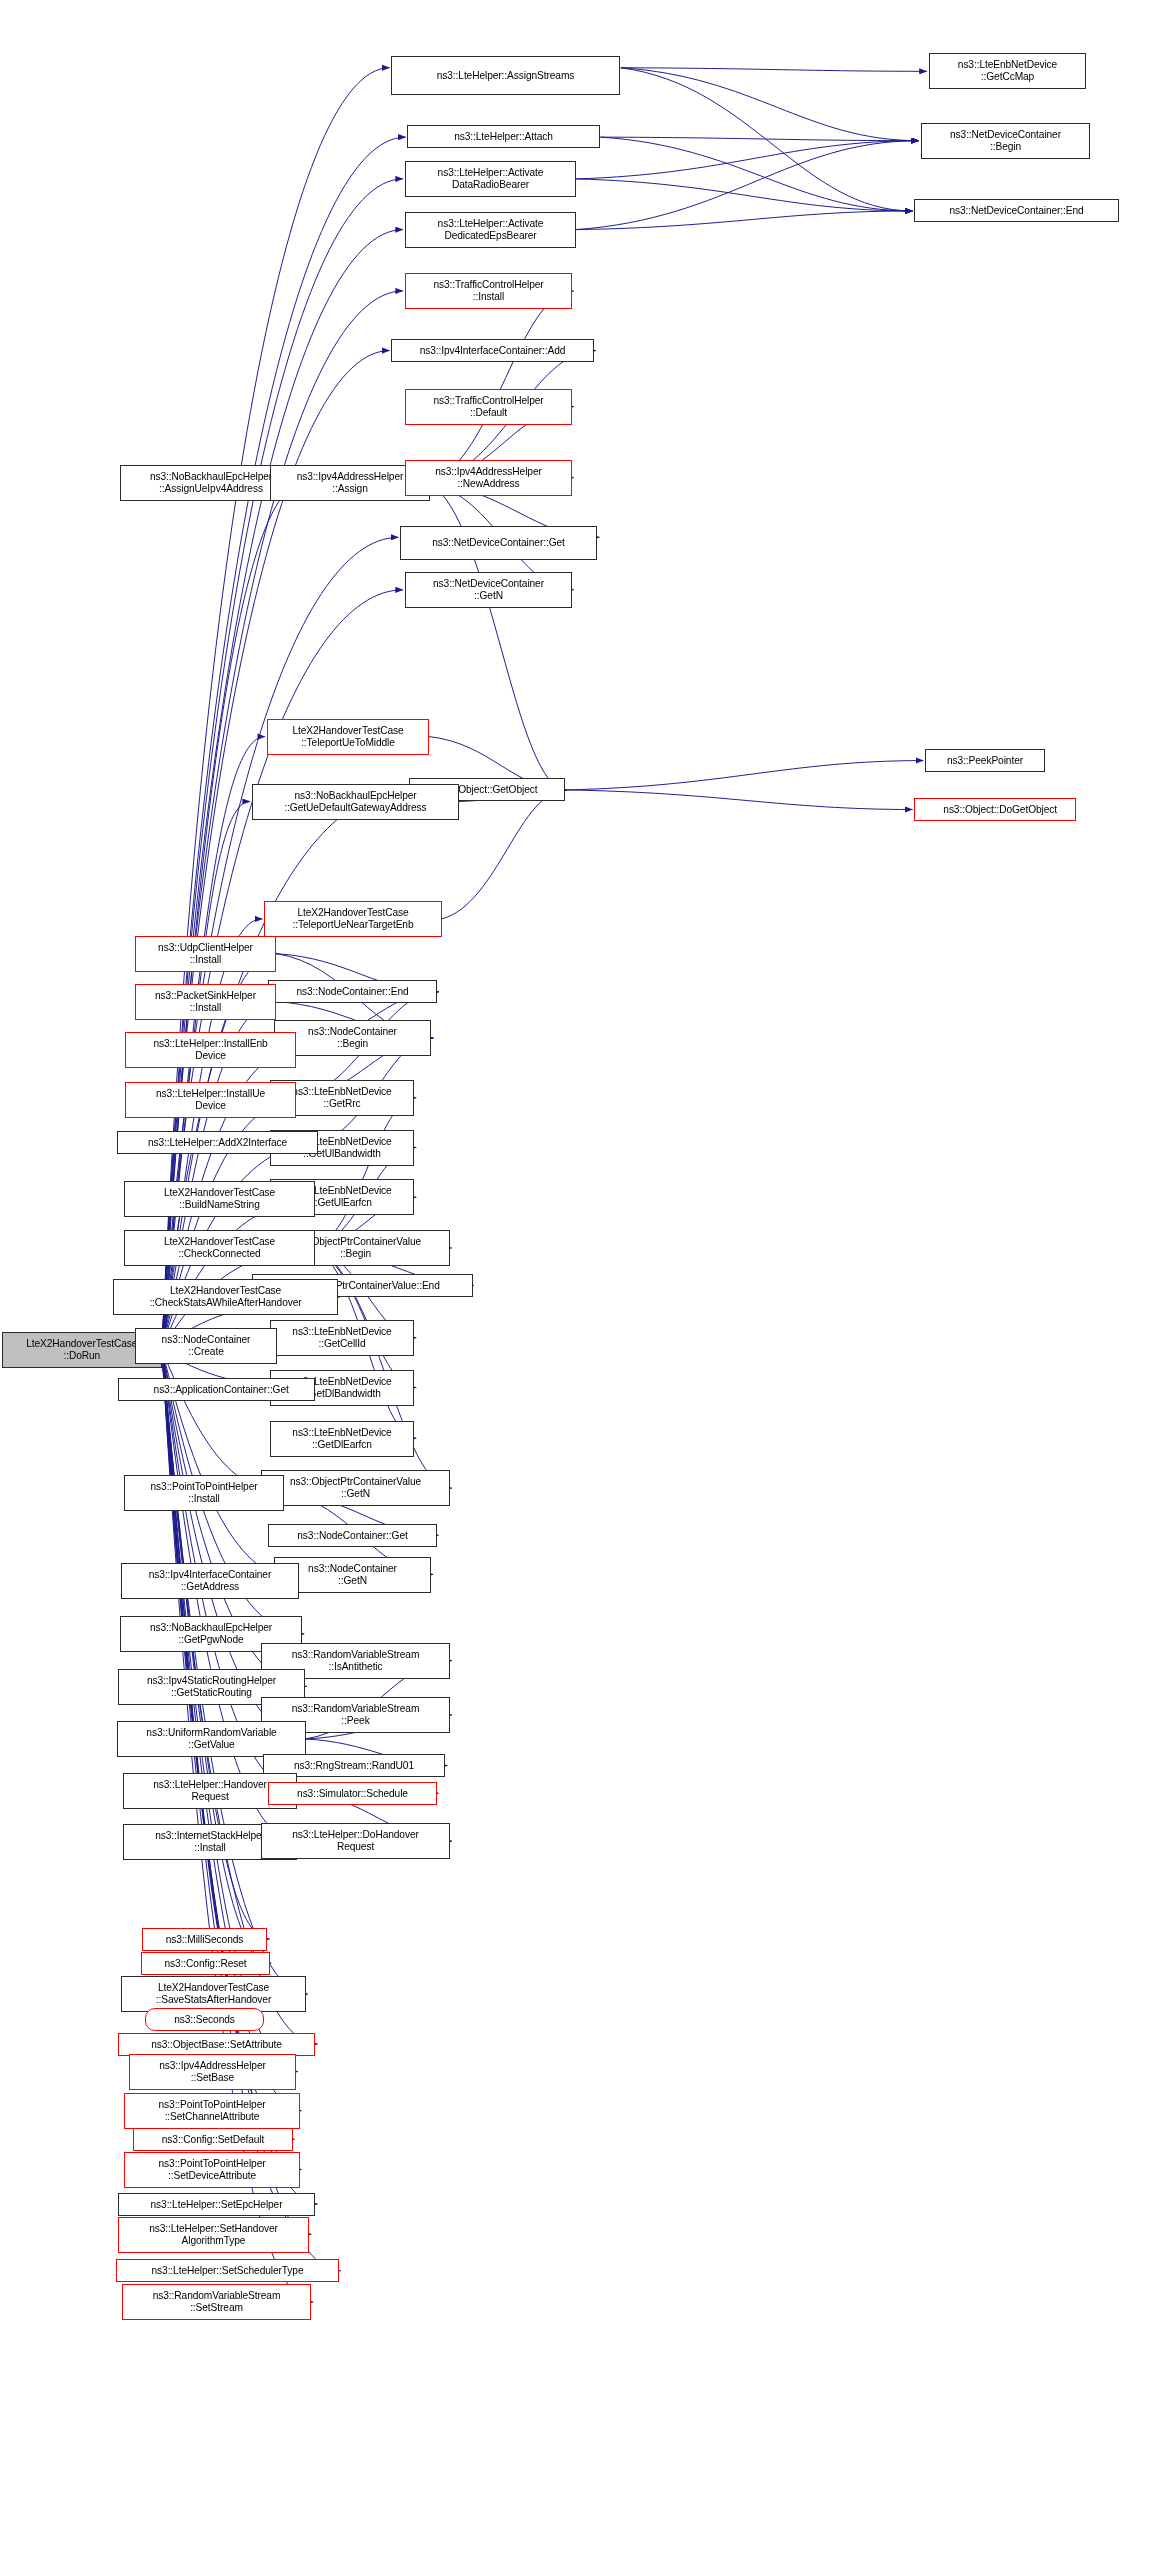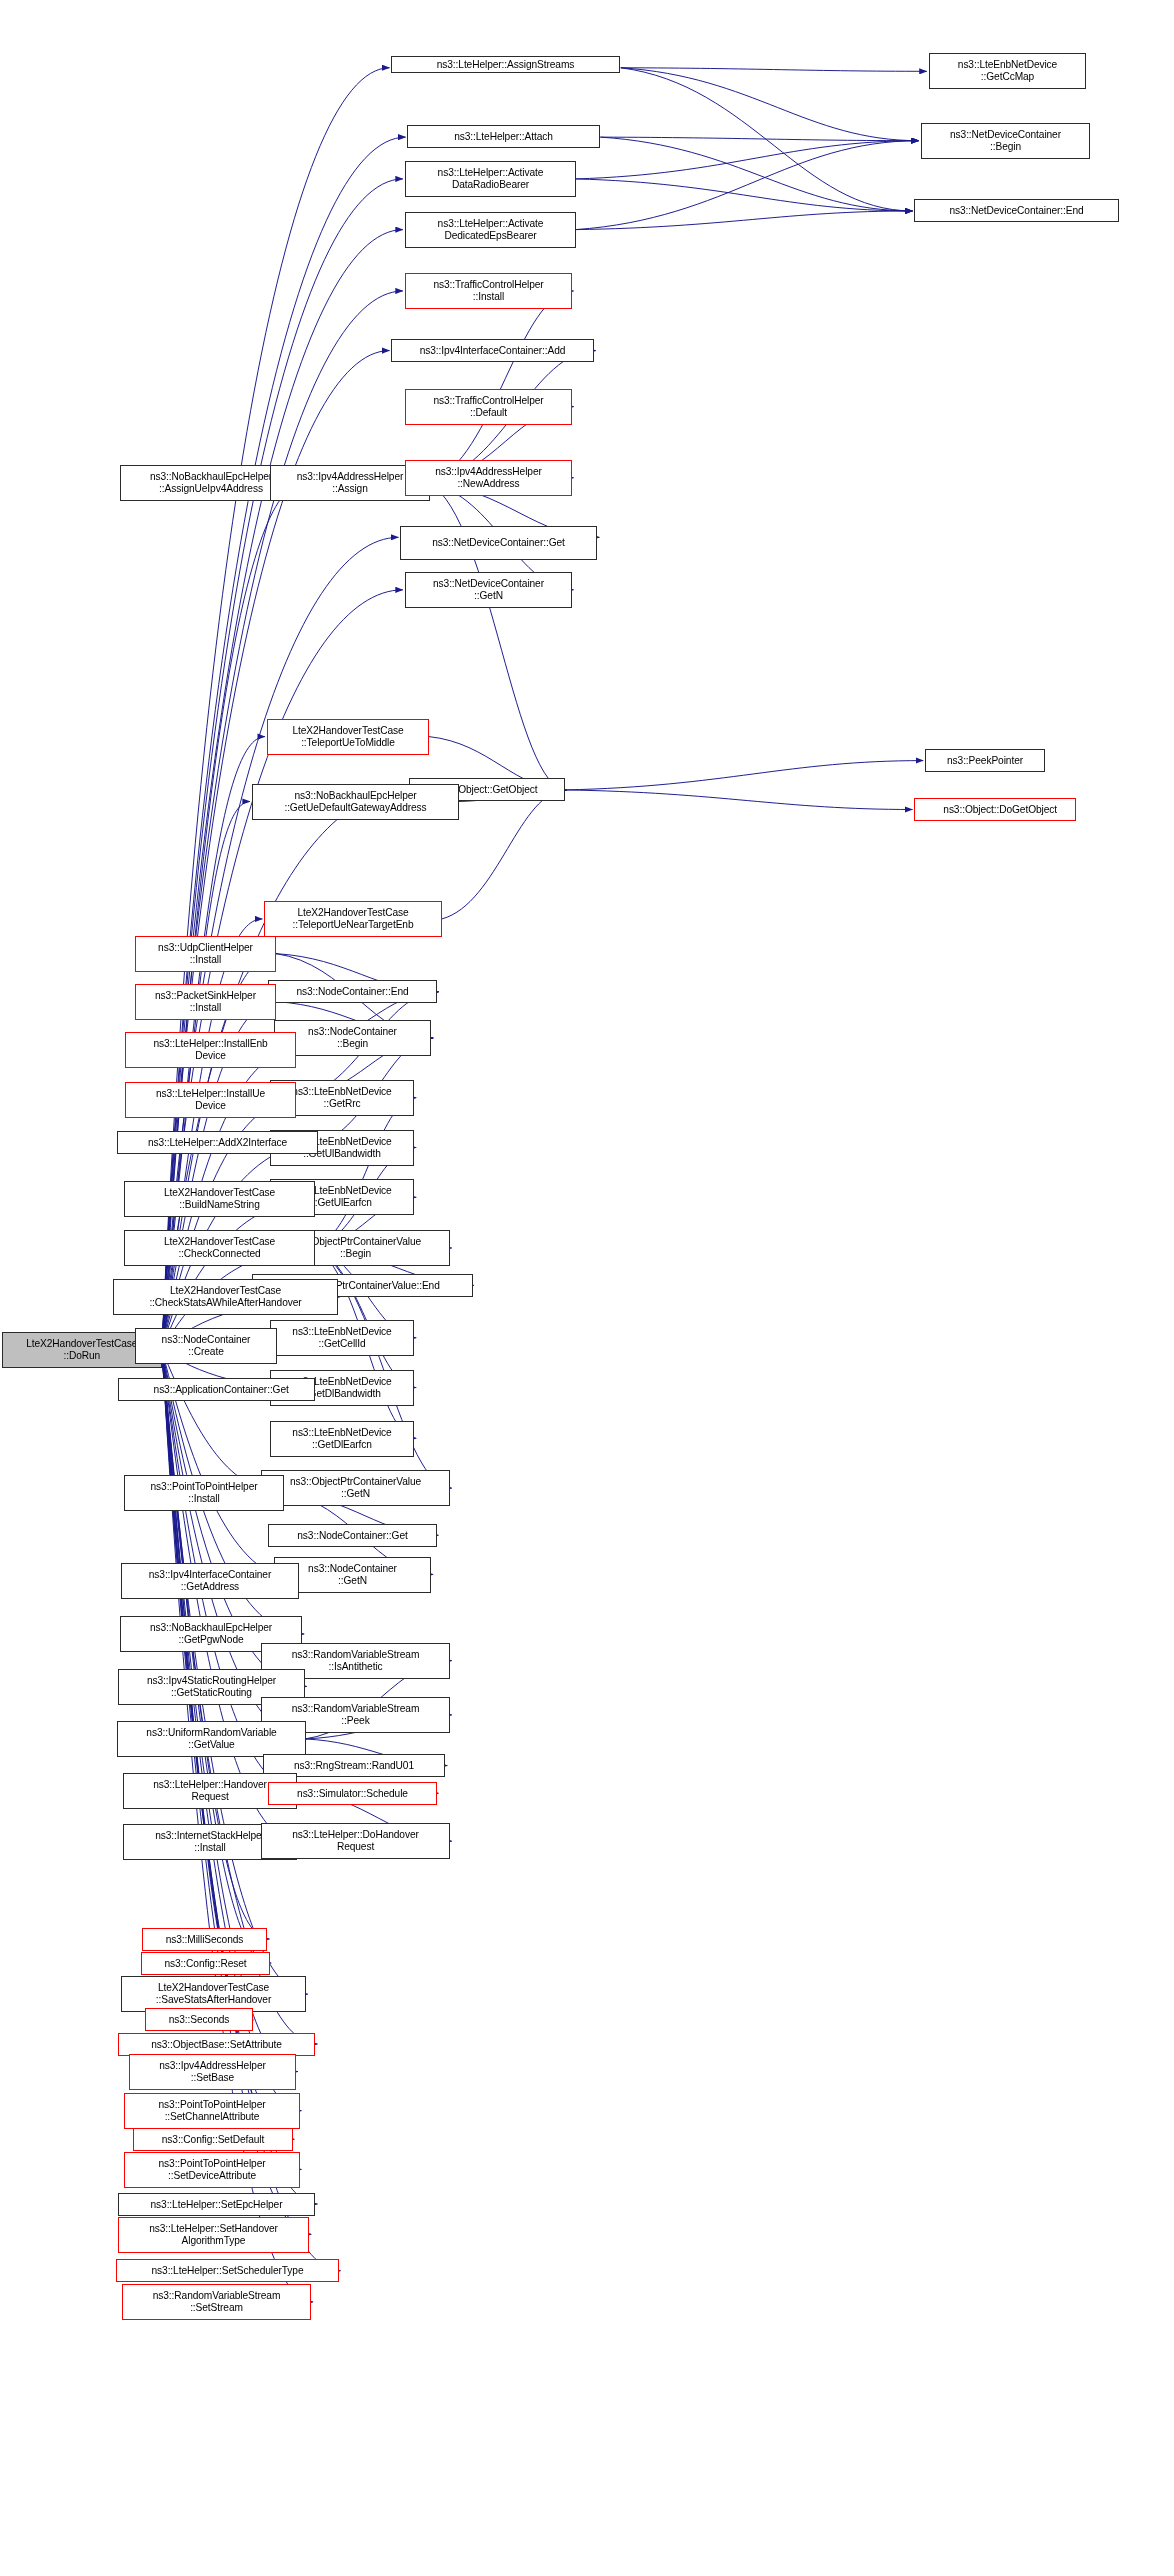--- a/index.html
+++ b/index.html
@@ -125,21 +125,21 @@
         <path d="M 343 1955 C 417.25 1944.44, 445.3 1867, 508 1867" fill="none" stroke="#1a1a8c" stroke-width="1.1" marker-end="url(#arrow)"></path>
         <path d="M 343 1955 C 417.25 1951.76, 445.3 1928, 508 1928" fill="none" stroke="#1a1a8c" stroke-width="1.1" marker-end="url(#arrow)"></path>
         <path d="M 343 1955 C 415 1958.6, 442.2 1985, 503 1985" fill="none" stroke="#1a1a8c" stroke-width="1.1" marker-end="url(#arrow)"></path>
         <path d="M 334 2013 C 405.55 2013.36, 432.58 2016, 493 2016" fill="none" stroke="#1a1a8c" stroke-width="1.1" marker-end="url(#arrow)"></path>
         <path d="M 334 2013 C 412.3 2019.84, 441.88 2070, 508 2070" fill="none" stroke="#1a1a8c" stroke-width="1.1" marker-end="url(#arrow)"></path>
       </g>
   </svg>
   <div id="node-layer">
       <div class="node root" style="left: 1.8px; top: 1332px; width: 160px; height: 36px;"><span>LteX2HandoverTestCase
 ::DoRun</span></div>
-      <div class="node" style="left: 391px; top: 56px; width: 229px; height: 17px;"><span>ns3::LteHelper::AssignStreams</span></div>
+      <div class="node" style="left: 391px; top: 56px; width: 229px; height: 39px;"><span>ns3::LteHelper::AssignStreams</span></div>
       <div class="node" style="left: 929px; top: 53px; width: 157px; height: 36px;"><span>ns3::LteEnbNetDevice
 ::GetCcMap</span></div>
       <div class="node" style="left: 407px; top: 125px; width: 193px; height: 23px;"><span>ns3::LteHelper::Attach</span></div>
       <div class="node" style="left: 921px; top: 123px; width: 169px; height: 36px;"><span>ns3::NetDeviceContainer
 ::Begin</span></div>
       <div class="node" style="left: 405px; top: 161px; width: 171px; height: 36px;"><span>ns3::LteHelper::Activate
 DataRadioBearer</span></div>
       <div class="node" style="left: 914px; top: 199px; width: 205px; height: 23px; align-items: center;"><span>ns3::NetDeviceContainer::End</span></div>
       <div class="node" style="left: 405px; top: 212px; width: 171px; height: 36px;"><span>ns3::LteHelper::Activate
 DedicatedEpsBearer</span></div>
@@ -226,21 +226,21 @@
 Request</span></div>
       <div class="node red" style="left: 268px; top: 1782px; width: 169px; height: 23px;"><span>ns3::Simulator::Schedule</span></div>
       <div class="node" style="left: 123px; top: 1824px; width: 174px; height: 36px;"><span>ns3::InternetStackHelper
 ::Install</span></div>
       <div class="node" style="left: 261px; top: 1823px; width: 189px; height: 36px;"><span>ns3::LteHelper::DoHandover
 Request</span></div>
       <div class="node red" style="left: 142px; top: 1928px; width: 125px; height: 23px;"><span>ns3::MilliSeconds</span></div>
       <div class="node red" style="left: 141px; top: 1952px; width: 129px; height: 23px;"><span>ns3::Config::Reset</span></div>
       <div class="node" style="left: 121px; top: 1976px; width: 185px; height: 36px;"><span>LteX2HandoverTestCase
 ::SaveStatsAfterHandover</span></div>
-      <div class="node red" style="left: 145px; top: 2008px; width: 108px; height: 23px;"><span>ns3::Seconds</span></div>
+      <div class="node red" style="left: 145px; top: 2008px; width: 119px; height: 23px; border-radius: 10px;"><span>ns3::Seconds</span></div>
       <div class="node red" style="left: 118px; top: 2033px; width: 197px; height: 23px;"><span>ns3::ObjectBase::SetAttribute</span></div>
       <div class="node red" style="left: 129px; top: 2054px; width: 167px; height: 36px;"><span>ns3::Ipv4AddressHelper
 ::SetBase</span></div>
       <div class="node red" style="left: 124px; top: 2093px; width: 176px; height: 36px;"><span>ns3::PointToPointHelper
 ::SetChannelAttribute</span></div>
       <div class="node red" style="left: 133px; top: 2128px; width: 160px; height: 23px;"><span>ns3::Config::SetDefault</span></div>
       <div class="node red" style="left: 124px; top: 2152px; width: 176px; height: 36px;"><span>ns3::PointToPointHelper
 ::SetDeviceAttribute</span></div>
       <div class="node" style="left: 118px; top: 2193px; width: 197px; height: 23px;"><span>ns3::LteHelper::SetEpcHelper</span></div>
       <div class="node red" style="left: 118px; top: 2217px; width: 191px; height: 36px;"><span>ns3::LteHelper::SetHandover

